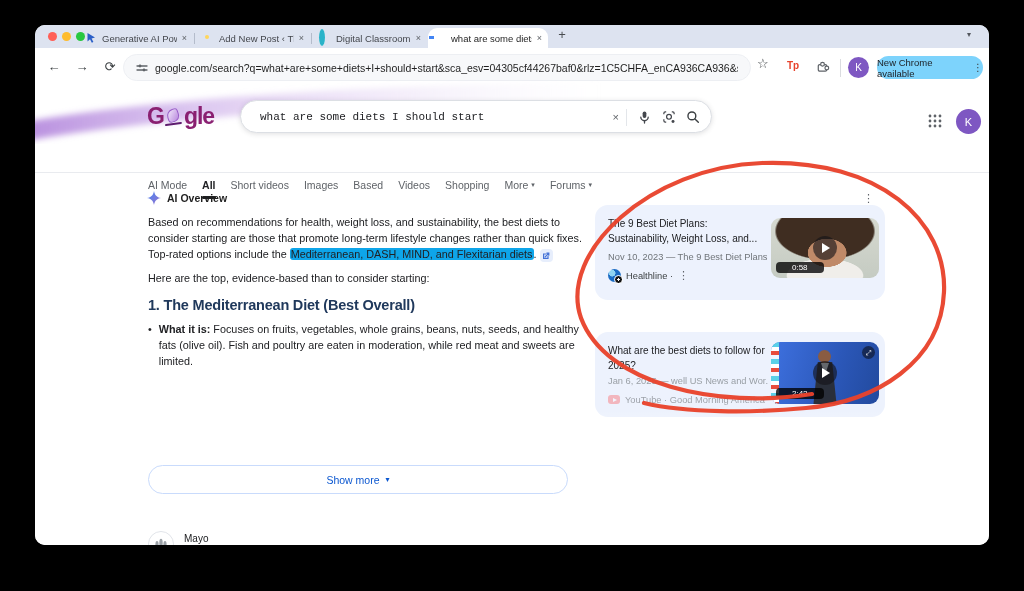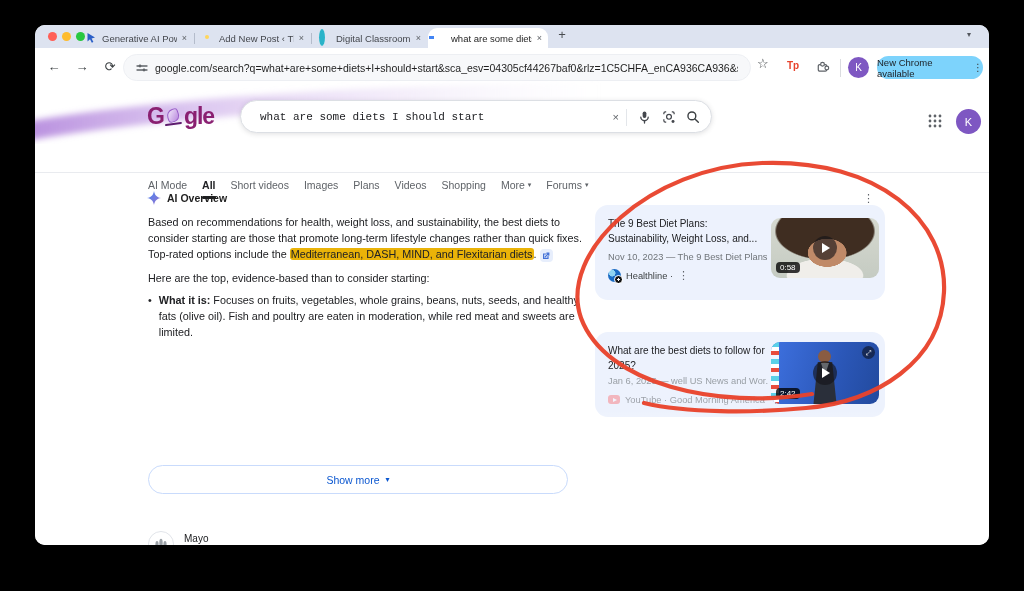--- a/index.html
+++ b/index.html
@@ -63,40 +63,40 @@
   .nav-item.active { color:#202124; font-weight:bold; }
   .nav-item.active::after { content:""; position:absolute; left:0; bottom:0; width:100%; height:3px; background:#202124; border-radius:2px; }
   .divider { position:absolute; left:0; top:84px; width:954px; height:1px; background:#e9ebef; }
 
   .aio-head { position:absolute; left:112px; top:103px; display:flex; align-items:center; gap:6px; font-size:10.5px; font-weight:bold; color:#1f1f1f; }
   .vdots { color:#5f6368; font-size:11px; line-height:1; }
   .aio-dots { position:absolute; left:828px; top:105px; }
 
   .aio-text { position:absolute; left:113px; top:127px; width:437px; z-index:1; }
   .aio-text p { font-size:10.8px; line-height:15.8px; color:#202124; }
-  .hl { background:#eab308; border-radius:3px; padding:0 1px; }
+  .hl { background:#0ea5e9; border-radius:3px; padding:0 1px; }
   .linkchip { display:inline-flex; width:13px; height:13px; border-radius:4px; background:#e7eefc; align-items:center; justify-content:center; vertical-align:-2px; margin-left:3px; }
   .aio-intro { margin-top:10px; font-size:10.8px; color:#202124; }
   .aio-h { margin-top:13px; font-size:14.5px; font-weight:bold; color:#20395c; letter-spacing:-.2px; }
   .aio-bullet { margin-top:9px; display:flex; gap:7px; font-size:10.8px; line-height:15.8px; color:#202124; width:437px; }
   .aio-bullet .b { font-weight:bold; }
 
   .fade { position:absolute; left:60px; top:322px; width:830px; height:83px; background:linear-gradient(to bottom, rgba(255,255,255,0), #fff 78%); z-index:5; }
   .showmore { position:absolute; left:113px; top:377px; width:420px; height:29px; border:1px solid #c9dbfc; border-radius:15px; background:#fff; z-index:6; display:flex; align-items:center; justify-content:center; gap:6px; font-size:10.5px; color:#0b57d0; }
   .showmore .arr { font-size:8px; }
 
   
   .vcard { position:absolute; left:560px; width:290px; background:#edf2fd; border-radius:13px; z-index:1; }
   .vcard .vtitle { position:absolute; left:13px; top:12px; width:160px; font-size:10px; line-height:14.5px; color:#202124; }
   .vcard .vdate { position:absolute; left:13px; width:160px; font-size:9.3px; color:#70757a; white-space:nowrap; overflow:hidden; }
   .vcard .vsrc { position:absolute; left:13px; display:flex; align-items:center; gap:5px; font-size:9.3px; color:#3c4043; }
   .thumb { position:absolute; left:176px; border-radius:9px; overflow:hidden; }
   .playbtn { position:absolute; left:50%; top:50%; transform:translate(-50%,-50%); width:24px; height:24px; border-radius:50%; background:rgba(20,20,25,.62); display:flex; align-items:center; justify-content:center; }
   .playbtn::after { content:""; border-left:8px solid #fff; border-top:5px solid transparent; border-bottom:5px solid transparent; margin-left:2px; }
-  .dur { position:absolute; left:5px; bottom:5px; background:rgba(0,0,0,.78); color:#fff; font-size:8px; padding:1px 4px; border-radius:4px; }
+  .dur { position:absolute; left:5px; bottom:5px; background:rgba(0,0,0,.78); color:#fff; font-size:8px; padding:1px 16px; border-radius:4px; }
   .thumb1 { top:13px; width:108px; height:60px;
     background: radial-gradient(26% 34% at 52% 58%, #c08a68 0 68%, rgba(0,0,0,0) 70%),
                 radial-gradient(58% 46% at 50% 96%, #f0eeea 0 60%, rgba(0,0,0,0) 62%),
                 radial-gradient(64% 66% at 50% 22%, #3f2d21 0 70%, rgba(0,0,0,0) 73%),
                 linear-gradient(#d6d9d0,#c5cbc2); }
   .thumb2 { top:10px; width:108px; height:62px; background:linear-gradient(105deg,#3e71e0,#2b57b8 60%,#224a9e); }
   .gma-strip { position:absolute; left:0; top:0; width:8px; height:100%;
     background:repeating-linear-gradient(to bottom,#5ad0e8 0 5px,#ffffff 5px 9px,#e84c3d 9px 13px,#f0f6ff 13px 17px); }
   .anchor-head { position:absolute; left:47px; top:8px; width:13px; height:13px; border-radius:50%; background:#8a5c42; }
   .anchor-suit { position:absolute; left:36px; top:20px; width:36px; height:42px; background:#2a2f3a; clip-path:polygon(18% 100%, 30% 0, 70% 0, 82% 100%); }
@@ -267,21 +267,21 @@
       <span class="nav-item active">
           <span>All</span>
         </span>
       <span class="nav-item">
           <span>Short videos</span>
         </span>
       <span class="nav-item">
           <span>Images</span>
         </span>
       <span class="nav-item">
-          <span>Plans</span>
+          <span>Based</span>
         </span>
       <span class="nav-item">
           <span>Videos</span>
         </span>
       <span class="nav-item">
           <span>Shopping</span>
         </span>
       <span class="nav-item">
           <span>More</span>
           <span class="arr">▾</span>
@@ -307,20 +307,21 @@
     </div>
     <span class="vdots aio-dots">⋮</span>
 
     <div class="aio-text">
       <p><span>Based on recommendations for health, weight loss, and sustainability, the best diets to consider starting are those that promote long-term lifestyle changes rather than quick fixes. Top-rated options include the </span><span class="hl">Mediterranean, DASH, MIND, and Flexitarian diets</span><span>.</span><span class="linkchip">
             <svg class="ic" width="8" height="8" viewBox="0 0 10 10" fill="none" stroke="#4472d8" stroke-width="1.5" stroke-linecap="round">
               <path d="M4 6 L8.5 1.5 M6 1.5 h2.5 v2.5 M4.5 2.5 H2 v5.5 h5.5 V5.5"></path>
             </svg>
           </span></p>
       <div class="aio-intro">Here are the top, evidence-based than to consider starting:</div>
+      <div class="aio-h">1. The Mediterranean Diet (Best Overall)</div>
       <div class="aio-bullet">
         <span>•</span>
         <div><span class="b">What it is:</span><span> Focuses on fruits, vegetables, whole grains, beans, nuts, seeds, and healthy fats (olive oil). Fish and poultry are eaten in moderation, while red meat and sweets are limited.</span></div>
       </div>
     </div>
 
     <div class="vcard" style="top:117px; height:95px;">
       <div class="vtitle">The 9 Best Diet Plans: Sustainability, Weight Loss, and...</div>
       <div class="vdate" style="top:47px;">Nov 10, 2023 — The 9 Best Diet Plans...</div>
       <div class="vsrc" style="top:64px;">

